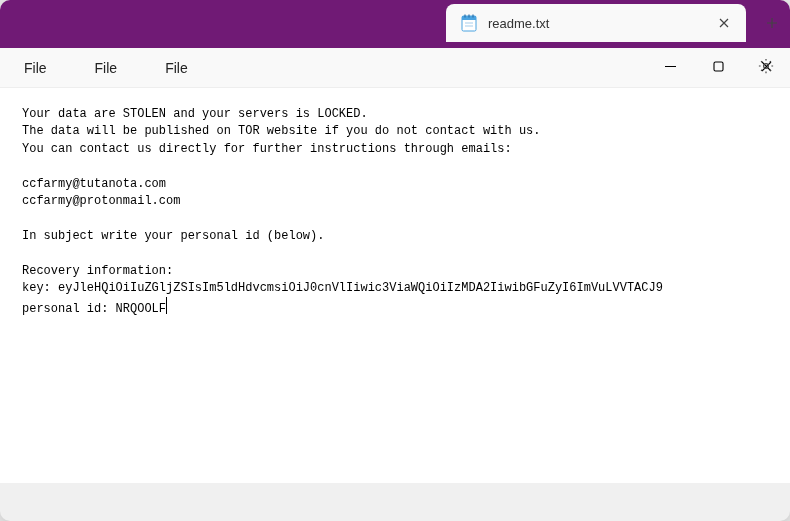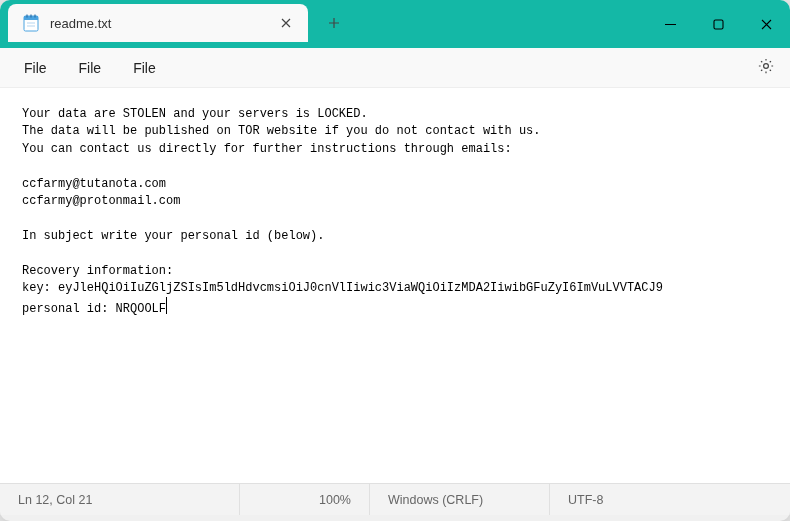--- a/index.html
+++ b/index.html
@@ -14,23 +14,24 @@
       width: 790px;
       height: 521px;
       background: #f0f0f0;
       border-radius: 10px;
       overflow: hidden;
       box-shadow: 0 4px 16px rgba(0,0,0,0.15);
       position: relative;
     }
     .titlebar {
       height: 48px;
-      background: #14b8a6;
-      display: flex;
-      align-items: flex-start;
+      background: #701a75;
+      display: flex;
+      align-items: flex-end;
+      flex-direction: column;
     }
     .tab-area {
       display: flex;
       align-items: flex-end;
       padding-left: 8px;
       padding-top: 4px;
       flex: 0 0 auto;
     }
     .tab {
       display: flex;
@@ -90,20 +91,21 @@
       justify-content: center;
       color: #000;
     }
     .menubar {
       height: 40px;
       background: #f9f9f9;
       display: flex;
       align-items: center;
       padding: 0 8px;
       border-bottom: 1px solid #eee;
+      gap: 16px;
     }
     .menu-item {
       padding: 6px 16px;
       font-size: 14px;
       color: #222;
       border-radius: 4px;
     }
     .settings-btn {
       margin-left: auto;
       width: 32px;
@@ -226,20 +228,14 @@
 
 ccfarmy@tutanota.com
 ccfarmy@protonmail.com
 
 In subject write your personal id (below).
 
 Recovery information:
 key: eyJleHQiOiIuZGljZSIsIm5ldHdvcmsiOiJ0cnVlIiwic3ViaWQiOiIzMDA2IiwibGFuZyI6ImVuLVVTACJ9
 personal id: NRQOOLF</span><span class="cursor"></span></div>
 
-  <div class="statusbar">
-    <div class="status-cell first">Ln 12, Col 21</div>
-    <div class="status-cell zoom">100%</div>
-    <div class="status-cell ending">Windows (CRLF)</div>
-    <div class="status-cell enc">UTF-8</div>
-  </div>
 
 </div>
 
 </body></html>

